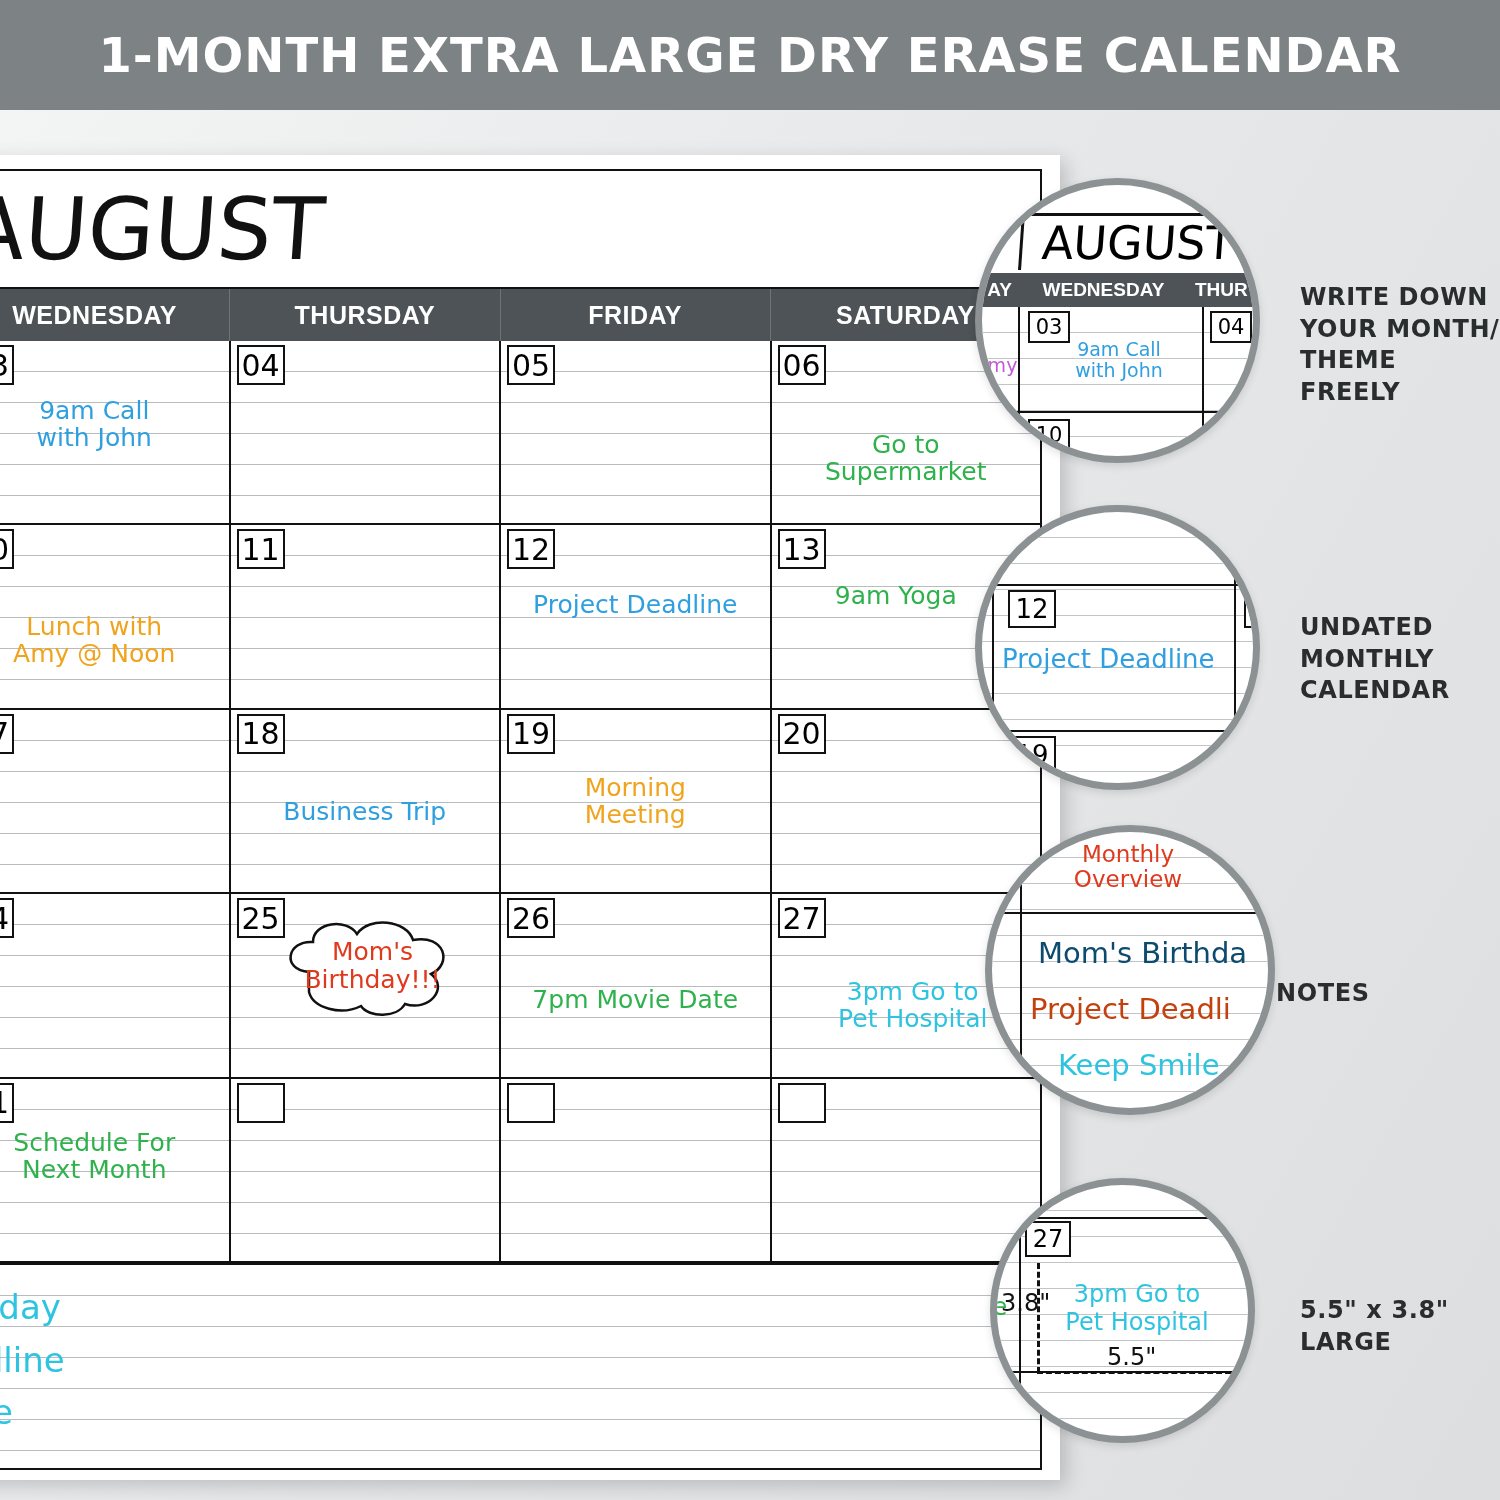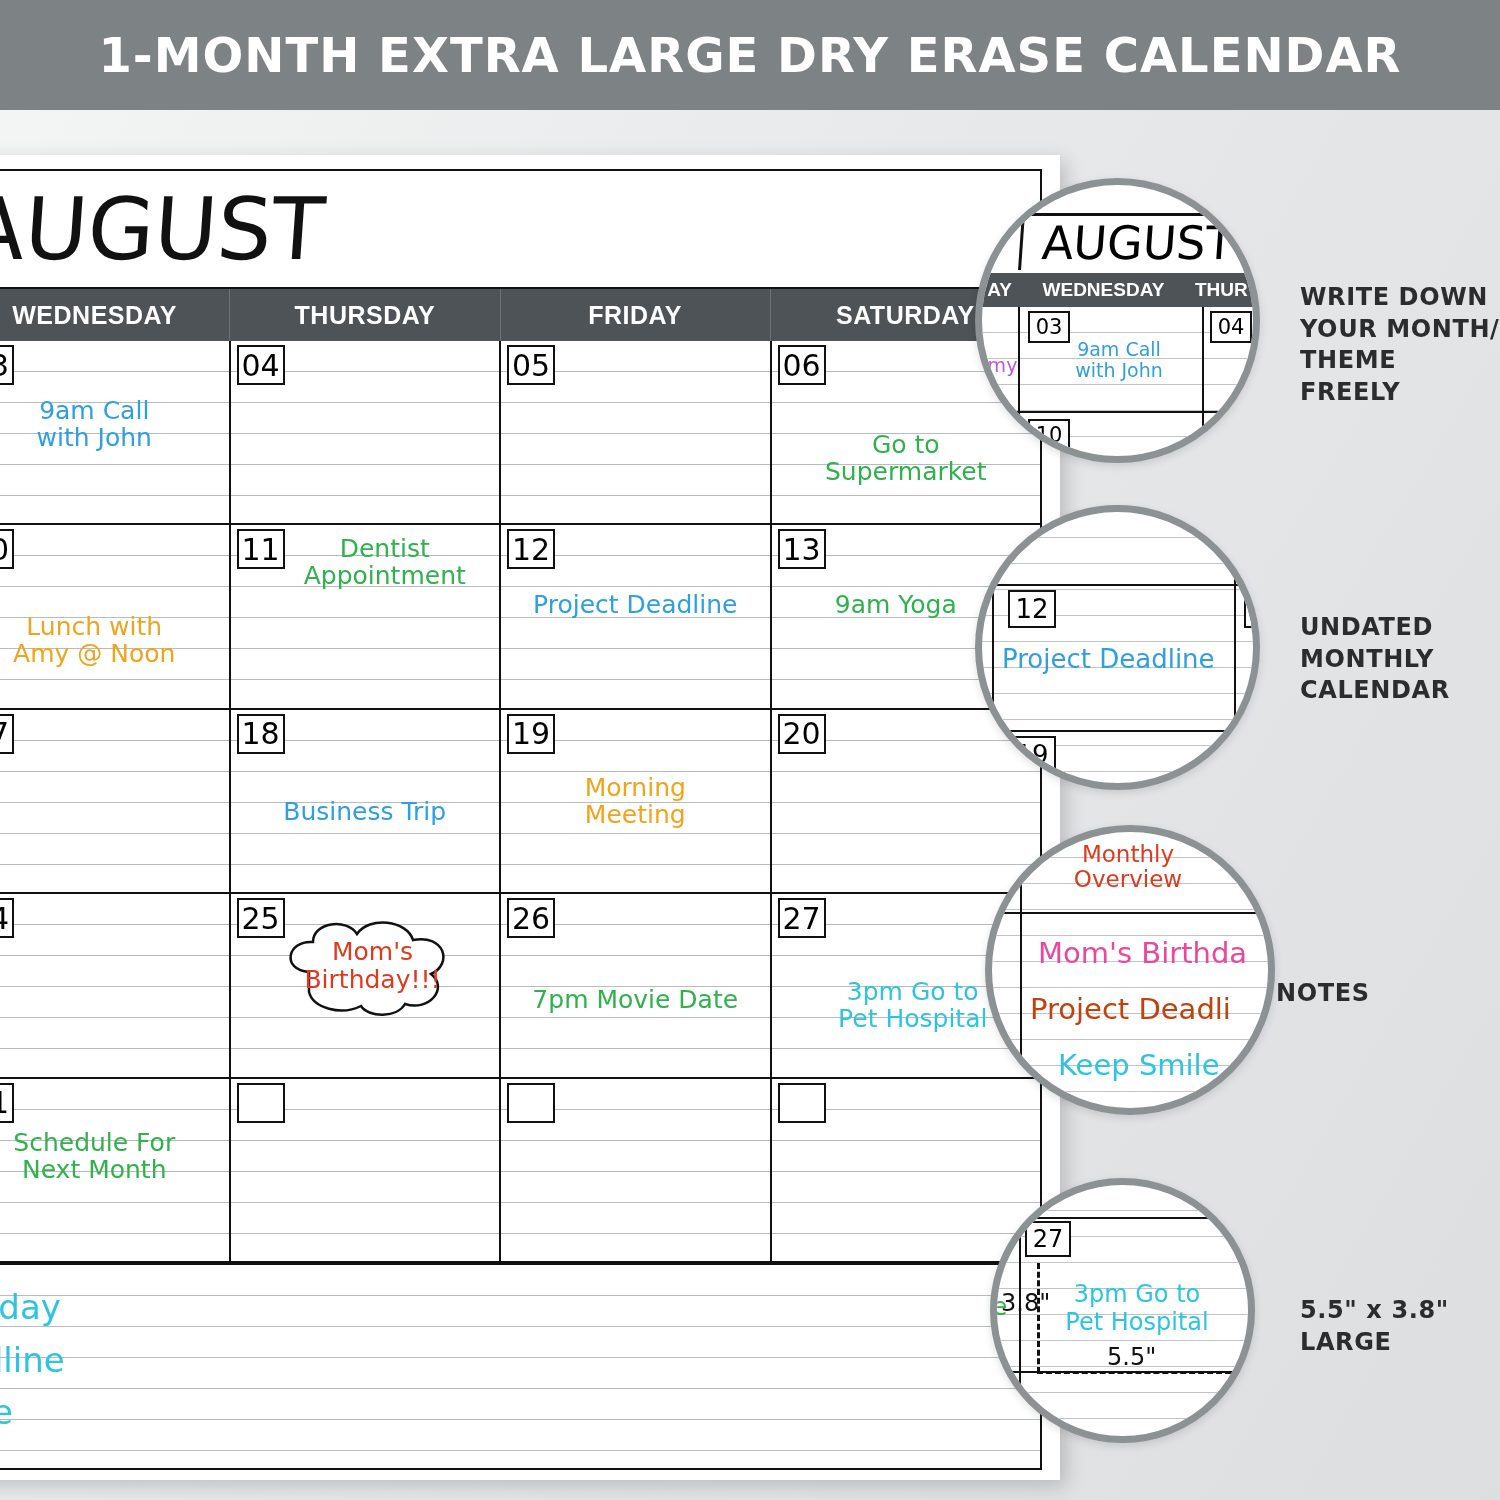--- a/index.html
+++ b/index.html
@@ -407,36 +407,32 @@
           <div class="rules"></div>
           <div class="daynum">10</div>
           <div class="events" style="top:84px">
             <div class="ev" style="color:#f0a41e">Lunch with
 Amy @ Noon</div>
           </div>
         </div>
         <div class="day">
           <div class="rules"></div>
           <div class="daynum">11</div>
-          <div class="events" style="top:6px; left:40px">
-            <div class="ev" style="color:#2fb24c">Dentist
-Appointment</div>
-          </div>
         </div>
         <div class="day">
           <div class="rules"></div>
           <div class="daynum">12</div>
           <div class="events" style="top:62px">
             <div class="ev" style="color:#2f9fe0">Project Deadline</div>
           </div>
         </div>
         <div class="day">
           <div class="rules"></div>
           <div class="daynum">13</div>
-          <div class="events" style="top:62px; left:-20px">
+          <div class="events" style="top:53px; left:-20px">
             <div class="ev" style="color:#2fb24c">9am Yoga</div>
           </div>
           <div class="sat-extra" style="right:8px; top:66px; color:#2fb24c;">t</div>
         </div>
       </div>
 
       <div class="week">
         <div class="day">
           <div class="rules"></div>
           <div class="daynum">17</div>
@@ -573,21 +569,21 @@
 <div class="bub-label" style="left:1300px; top:612px;">UNDATED
 MONTHLY
 CALENDAR</div>
 
 <div class="bubble" style="left:985px; top:825px; width:290px; height:290px;">
   <div class="b-rules"></div>
   <div class="b-vline" style="left:28px"></div>
   <div class="b-hline" style="top:80px"></div>
   <div class="b3-ev" style="left:46px; top:10px; width:180px; font-size:23px; color:#e03a1e; white-space:pre-line; line-height:1.1;">Monthly
 Overview</div>
-  <div class="b3-ev" style="left:46px; top:104px; font-size:29px; color:#ec4899;">Mom's Birthda</div>
+  <div class="b3-ev" style="left:46px; top:104px; font-size:29px; color:#0c4a6e;">Mom's Birthda</div>
   <div class="b3-ev" style="left:38px; top:160px; font-size:29px; color:#c2410c;">Project Deadli</div>
   <div class="b3-ev" style="left:58px; top:216px; font-size:29px; color:#2ec4e0;margin-left:8px;">Keep Smile</div>
 </div>
 <div class="bub-label" style="left:1276px; top:978px;">NOTES</div>
 
 <div class="bubble" style="left:990px; top:1178px; width:265px; height:265px;">
   <div class="b-rules"></div>
   <div class="b-vline" style="left:22px"></div>
   <div class="b-hline" style="top:32px"></div>
   <div class="b-hline" style="top:186px"></div>

